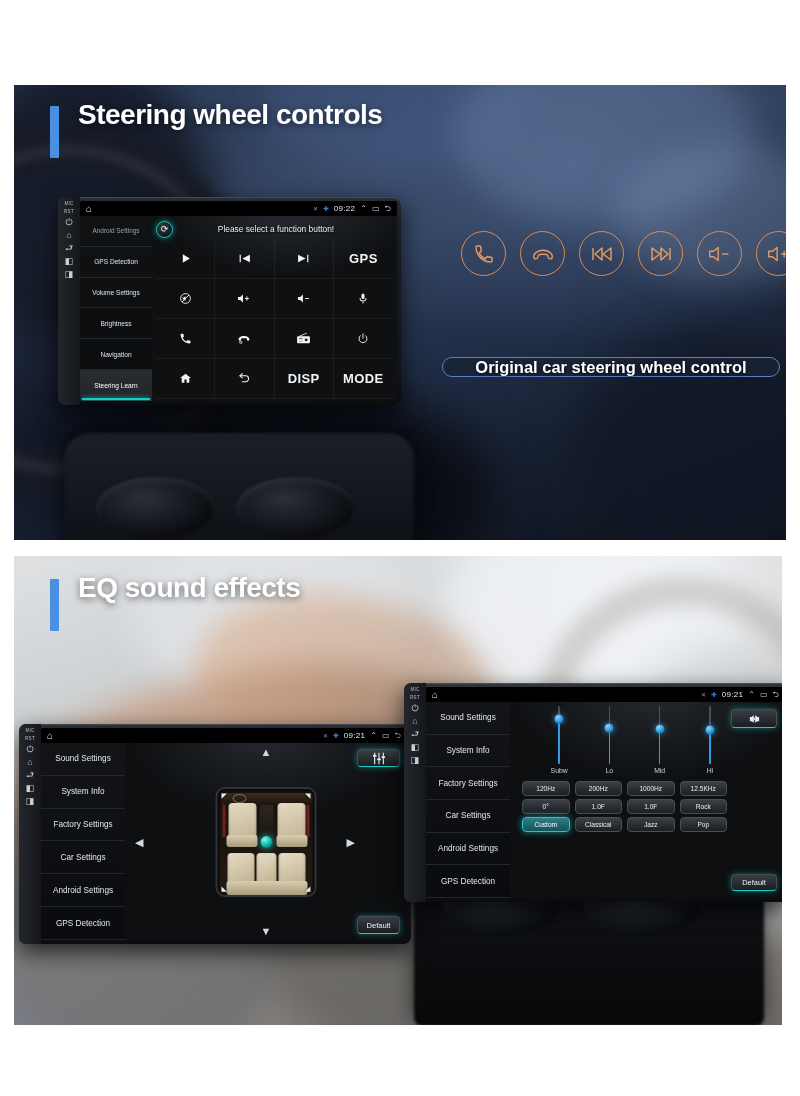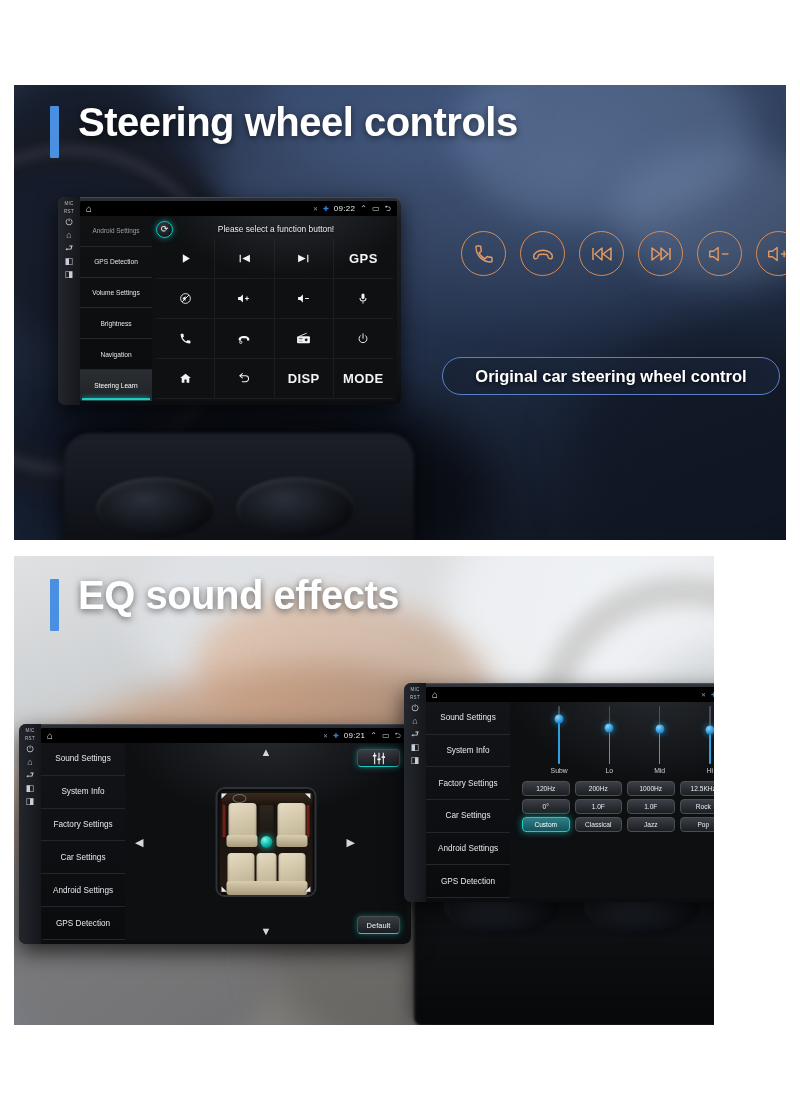--- a/index.html
+++ b/index.html
@@ -57,21 +57,21 @@
   }
   .cupA { left:82px; top:392px; width:120px; height:62px; }
   .cupB { left:222px; top:392px; width:120px; height:62px; }
 
   .hdr { position:absolute; left:36px; top:14px; z-index:6; }
   .hdr-bar {
     position:absolute; left:0; top:7px; width:9px; height:52px;
     background:#4a90e2; border-radius:1px;
   }
   .hdr-title {
-    margin-left:28px; font-size:40px; font-weight:bold; color:#ffffff;
+    margin-left:28px; font-size:28px; font-weight:bold; color:#ffffff;
     letter-spacing:-0.5px; line-height:1.15;
     text-shadow: 0 2px 7px rgba(0,0,0,.55);
     text-align: center;
   }
   .hdr-sub {
     margin-left:28px; margin-top:8px; font-size:19px; color:#f0f3f8;
     text-shadow: 0 1px 5px rgba(0,0,0,.6);
   }
 
   
@@ -162,31 +162,31 @@
   
   .orow { position:absolute; left:447px; top:146px; display:flex; gap:14px; z-index:6; }
   .ocirc {
     width:45px; height:45px; border-radius:50%;
     border:1.6px solid #d98b52; color:#e39a63;
     display:flex; align-items:center; justify-content:center;
   }
   .ocirc svg { display:block; }
 
   .cap1 {
-    position:absolute; left:428px; top:272px; width:338px; height:38px; z-index:6;
+    position:absolute; left:428px; top:272px; width:338px; height:20px; z-index:6;
     border:1.4px solid #5b7fc4; border-radius:19px;
     background: linear-gradient(90deg, rgba(22,30,46,.55), rgba(30,42,64,.45));
     display:flex; align-items:center; justify-content:center;
     color:#ffffff; font-size:16.5px; font-weight:bold;
     text-shadow:0 1px 4px rgba(0,0,0,.8);
   }
 
   
   .panel2 {
-    position:absolute; left:14px; top:556px; width:700px; height:469px;
+    position:absolute; left:14px; top:556px; width:768px; height:469px;
     overflow:hidden;
     background:
       radial-gradient(ellipse 420px 300px at 78% 18%, rgba(255,255,255,.55), rgba(255,255,255,0) 70%),
       linear-gradient(165deg,#dfe1e3 0%,#cfd2d4 22%,#b9b4ab 48%,#8f8b85 72%,#6d6a66 100%);
   }
   .p2-shape { position:absolute; border-radius:50%; filter: blur(18px); }
   .t1 { left:430px; top:-60px; width:300px; height:240px; background:rgba(240,243,246,.8); }
   .t2 { left:600px; top:90px; width:230px; height:290px; background:rgba(205,210,214,.75); }
   .t3 { left:120px; top:-40px; width:280px; height:200px; background:rgba(225,228,232,.75); }
   .t4 { left:-40px; top:200px; width:320px; height:300px; background:rgba(120,118,116,.75); }

